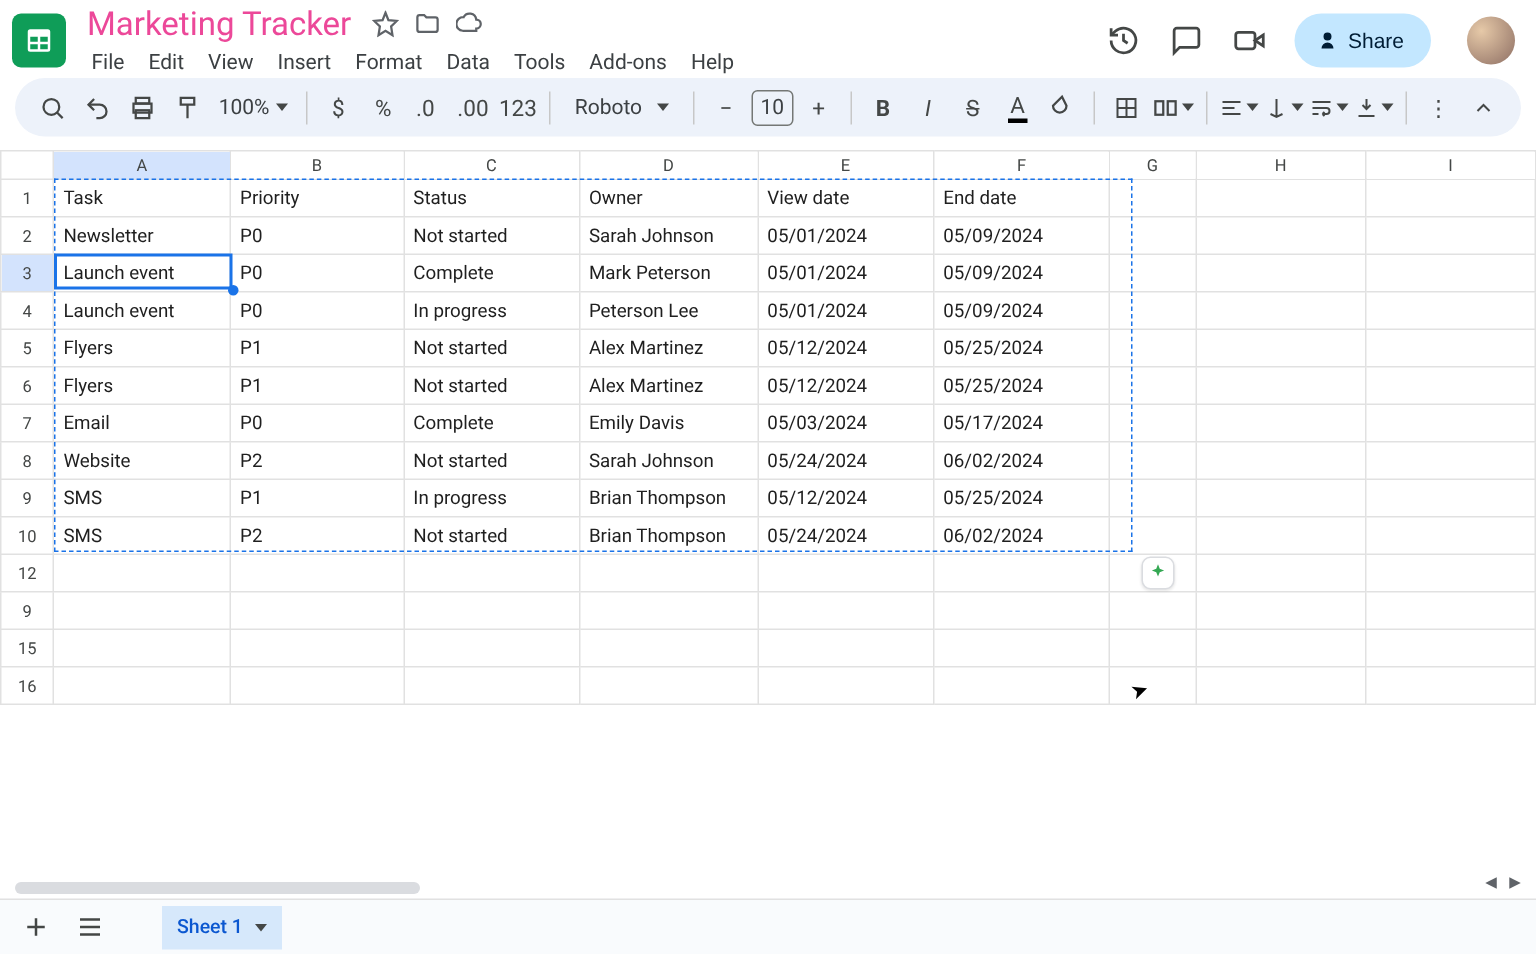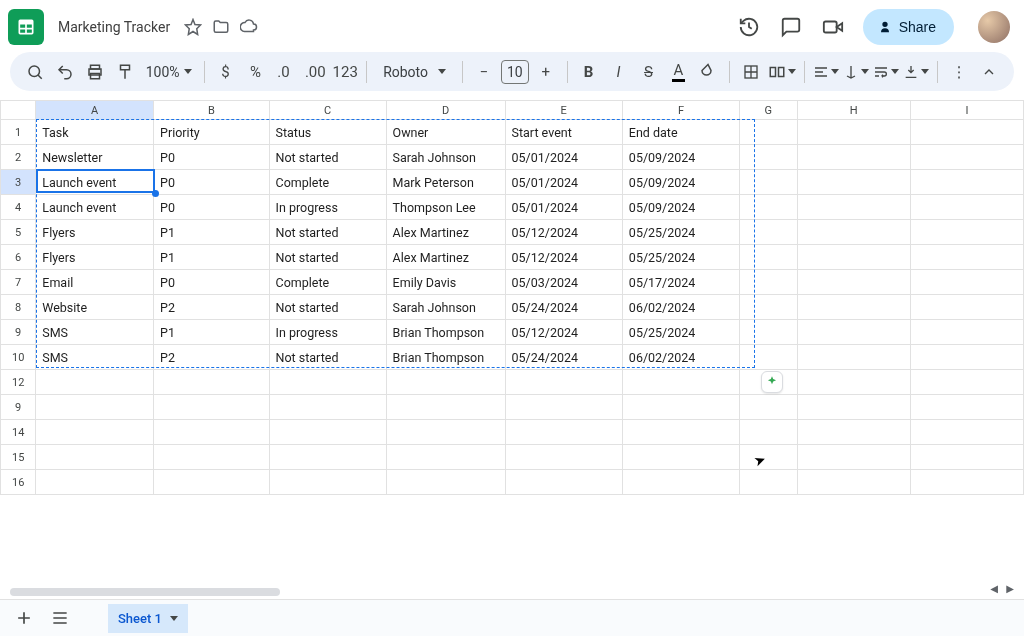--- a/index.html
+++ b/index.html
@@ -4,21 +4,21 @@
 <style>
 * { margin:0; padding:0; box-sizing:border-box; }
 body { font-family: "Google Sans", Roboto, Arial, sans-serif; font-size:13px; color:#3c4043; background:#fff; overflow:hidden; width:1024px; height:636px; }
 
 
 .titlebar { display:flex; align-items:center; padding:6px 14px 0 8px; gap:6px; height:48px; }
 .app-icon { width:36px; height:36px; background:#0f9d58; border-radius:6px; display:flex; align-items:center; justify-content:center; margin-right:4px; }
 .app-icon svg { fill:#fff; }
 .title-block { flex:1; }
 .doc-name-row { display:flex; align-items:center; gap:10px; }
-.doc-name { font-size:14px; color:#404040; padding:2px 4px; }
+.doc-name { font-size:22px; color:#ec4899; padding:2px 4px; }
 .title-icon { width:18px; height:18px; display:flex; align-items:center; justify-content:center; color:#5f6368; cursor:pointer; }
 .menubar { display:flex; gap:2px; margin-top:0; }
 .menu-item { padding:3px 7px; font-size:14px; color:#3c4043; border-radius:4px; cursor:pointer; }
 .right-tools { display:flex; align-items:center; gap:18px; }
 .tool-btn { width:24px; height:24px; display:flex; align-items:center; justify-content:center; color:#444746; cursor:pointer; }
 .share-btn { background:#c3e7ff; color:#001d35; border:none; border-radius:40px; padding:10px 18px 10px 14px; font-size:14px; font-weight:500; display:flex; align-items:center; gap:6px; cursor:pointer; }
 .avatar { width:32px; height:32px; border-radius:50%; background: radial-gradient(circle at 30% 30%, #e6c9a8, #8d6e63); margin-left:6px; }
 
 
 .toolbar { display:flex; align-items:center; gap:4px; padding:6px 12px; border-bottom:1px solid #fff; background:#edf2fa; border-radius:40px; margin:4px 10px 8px 10px; height:40px; }
@@ -83,20 +83,31 @@
           <svg width="18" height="18" viewBox="0 0 24 24" fill="none" stroke="#5f6368" stroke-width="2">
             <path d="M3 6a2 2 0 0 1 2-2h4l2 2h8a2 2 0 0 1 2 2v9a2 2 0 0 1-2 2H5a2 2 0 0 1-2-2z"></path>
           </svg>
         </span>
       <span class="title-icon">
           <svg width="18" height="18" viewBox="0 0 24 24" fill="none" stroke="#5f6368" stroke-width="2">
             <path d="M18 16a4 4 0 0 0 0-8 6 6 0 0 0-11.3-2A5 5 0 0 0 6 18h12z"></path>
           </svg>
         </span>
     </div>
+    <div class="menubar" id="menubar">
+        <span class="menu-item">File</span>
+        <span class="menu-item">Edit</span>
+        <span class="menu-item">View</span>
+        <span class="menu-item">Insert</span>
+        <span class="menu-item">Format</span>
+        <span class="menu-item">Data</span>
+        <span class="menu-item">Tools</span>
+        <span class="menu-item">Add-ons</span>
+        <span class="menu-item">Help</span>
+      </div>
   </div>
   <div class="right-tools">
     <span class="tool-btn">
         <svg width="22" height="22" viewBox="0 0 24 24" fill="none" stroke="#444746" stroke-width="2">
           <path d="M3 12a9 9 0 1 0 3-6.7L3 8"></path>
           <path d="M3 3v5h5"></path>
           <path d="M12 7v5l3 2"></path>
         </svg>
       </span>
     <span class="tool-btn">
@@ -244,21 +255,21 @@
           <th class="colhdr col-G ">G</th>
           <th class="colhdr col-H ">H</th>
           <th class="colhdr col-I ">I</th>
         </tr>
         <tr>
           <th class="rowhdr ">1</th>
           <td class="col-A">Task</td>
           <td class="col-B">Priority</td>
           <td class="col-C">Status</td>
           <td class="col-D">Owner</td>
-          <td class="col-E">Start event</td>
+          <td class="col-E">View date</td>
           <td class="col-F">End date</td>
           <td class="col-G"></td>
           <td class="col-H"></td>
           <td class="col-I"></td>
         </tr>
         <tr>
           <th class="rowhdr ">2</th>
           <td class="col-A">Newsletter</td>
           <td class="col-B">P0</td>
           <td class="col-C">Not started</td>
@@ -279,21 +290,21 @@
           <td class="col-F">05/09/2024</td>
           <td class="col-G"></td>
           <td class="col-H"></td>
           <td class="col-I"></td>
         </tr>
         <tr>
           <th class="rowhdr ">4</th>
           <td class="col-A">Launch event</td>
           <td class="col-B">P0</td>
           <td class="col-C">In progress</td>
-          <td class="col-D">Thompson Lee</td>
+          <td class="col-D">Peterson Lee</td>
           <td class="col-E">05/01/2024</td>
           <td class="col-F">05/09/2024</td>
           <td class="col-G"></td>
           <td class="col-H"></td>
           <td class="col-I"></td>
         </tr>
         <tr>
           <th class="rowhdr ">5</th>
           <td class="col-A">Flyers</td>
           <td class="col-B">P1</td>
@@ -372,32 +383,20 @@
           <td class="col-C"></td>
           <td class="col-D"></td>
           <td class="col-E"></td>
           <td class="col-F"></td>
           <td class="col-G"></td>
           <td class="col-H"></td>
           <td class="col-I"></td>
         </tr>
         <tr>
           <th class="rowhdr ">9</th>
-          <td class="col-A"></td>
-          <td class="col-B"></td>
-          <td class="col-C"></td>
-          <td class="col-D"></td>
-          <td class="col-E"></td>
-          <td class="col-F"></td>
-          <td class="col-G"></td>
-          <td class="col-H"></td>
-          <td class="col-I"></td>
-        </tr>
-        <tr>
-          <th class="rowhdr ">14</th>
           <td class="col-A"></td>
           <td class="col-B"></td>
           <td class="col-C"></td>
           <td class="col-D"></td>
           <td class="col-E"></td>
           <td class="col-F"></td>
           <td class="col-G"></td>
           <td class="col-H"></td>
           <td class="col-I"></td>
         </tr>

